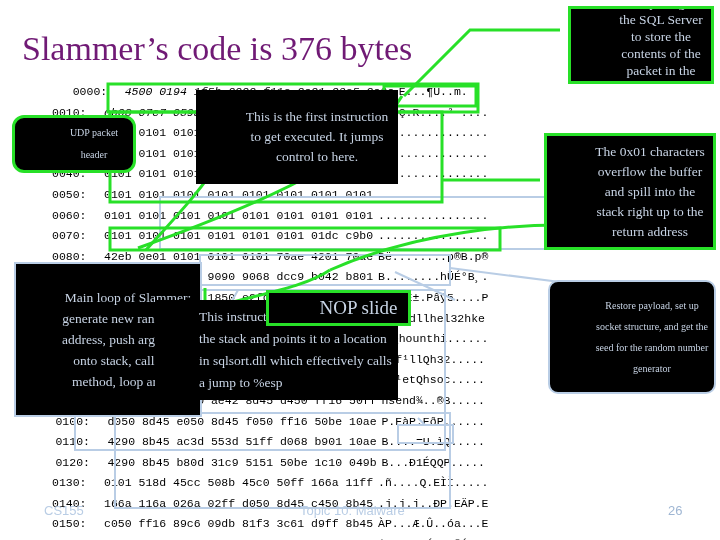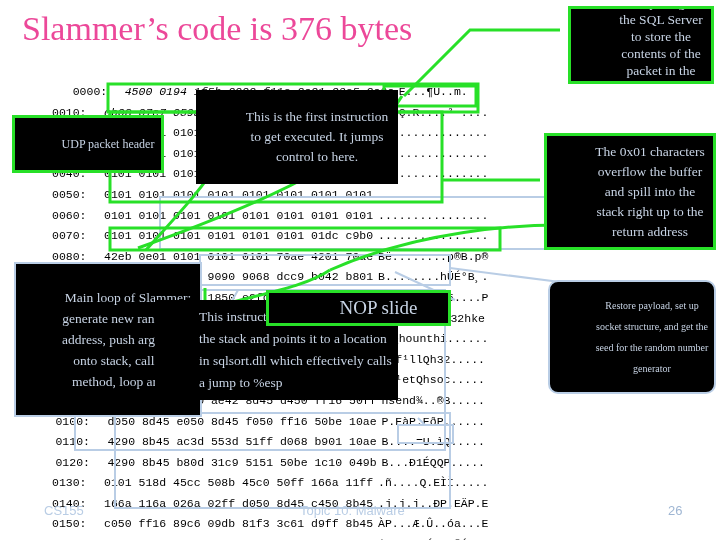--- a/index.html
+++ b/index.html
@@ -5,24 +5,24 @@
   html,body{margin:0;padding:0;}
   body{
     width:720px;height:540px;overflow:hidden;position:relative;
     background:#ffffff;
     font-family:"Liberation Serif", serif;
   }
   #slide{position:absolute;left:0;top:0;width:720px;height:540px;overflow:hidden;}
 
   
   #title{
-    position:absolute;left:22px;top:8px;width:560px;
+    position:absolute;left:22px;top:28px;width:560px;
     font-family:"Liberation Serif", serif;
     font-size:34px;line-height:42px;
-    color:#ec4899;
+    color:#701a75;
     letter-spacing:0px;
     white-space:nowrap;
   }
 
   
   #hexdump{
     position:absolute;left:52px;top:82px;
     font-family:"Liberation Mono","DejaVu Sans Mono",monospace;
     font-size:11.5px;
     line-height:20.6px;
@@ -108,37 +108,37 @@
   </svg>
 
   <div class="callout green-edge" style="left:568px;top:6px;width:146px;height:78px;font-size:13.5px;line-height:17px;">
     <span class="ctext">This byte signals the SQL Server to store the contents of the packet in the buffer</span>
   </div>
 
   <div class="callout no-edge" style="left:196px;top:90px;width:202px;height:94px;font-size:13.5px;line-height:20px;">
     <span class="ctext">This is the first instruction to get executed.  It jumps control to here.</span>
   </div>
 
-  <div class="callout green-edge" style="left:12px;top:115px;width:152px;height:58px;font-size:12px;line-height:22px;">
+  <div class="callout green-edge" style="left:12px;top:115px;width:124px;height:58px;font-size:10px;line-height:22px;border-radius:12px;">
     <span class="ctext">UDP packet header</span>
   </div>
 
   <div class="callout green-edge" style="left:544px;top:133px;width:172px;height:117px;font-size:13.5px;line-height:20px;">
     <span class="ctext">The 0x01 characters overflow the buffer and spill into the stack right up to the return address</span>
   </div>
 
   <div class="callout blue-edge" style="left:14px;top:262px;width:188px;height:155px;font-size:13.5px;line-height:21px;">
     <span class="ctext">Main loop of Slammer: generate new random IP address, push arguments onto stack, call send method, loop around</span>
   </div>
 
   <div class="callout no-edge" style="left:155px;top:300px;width:243px;height:100px;font-size:13.5px;line-height:22px;text-align:left;">
     <span class="ctext">This instruction pushes a value over the stack and points it to a location in sqlsort.dll which effectively calls a jump to %esp</span>
   </div>
 
-  <div class="callout green-edge" style="left:266px;top:290px;width:185px;height:36px;font-size:19px;line-height:26px;">
+  <div class="callout green-edge" style="left:266px;top:290px;width:145px;height:36px;font-size:19px;line-height:26px;">
     <span class="ctext">NOP slide</span>
   </div>
 
   <div class="callout blue-edge" style="left:548px;top:280px;width:168px;height:114px;font-size:10px;line-height:21px;border-radius:10px;">
     <span class="ctext">Restore payload, set up socket structure, and get the seed for the random number generator</span>
   </div>
 
   <div class="foot" id="foot-left">CS155</div>
   <div class="foot" id="foot-center">Topic 10: Malware</div>
   <div class="foot" id="foot-right">26</div>

